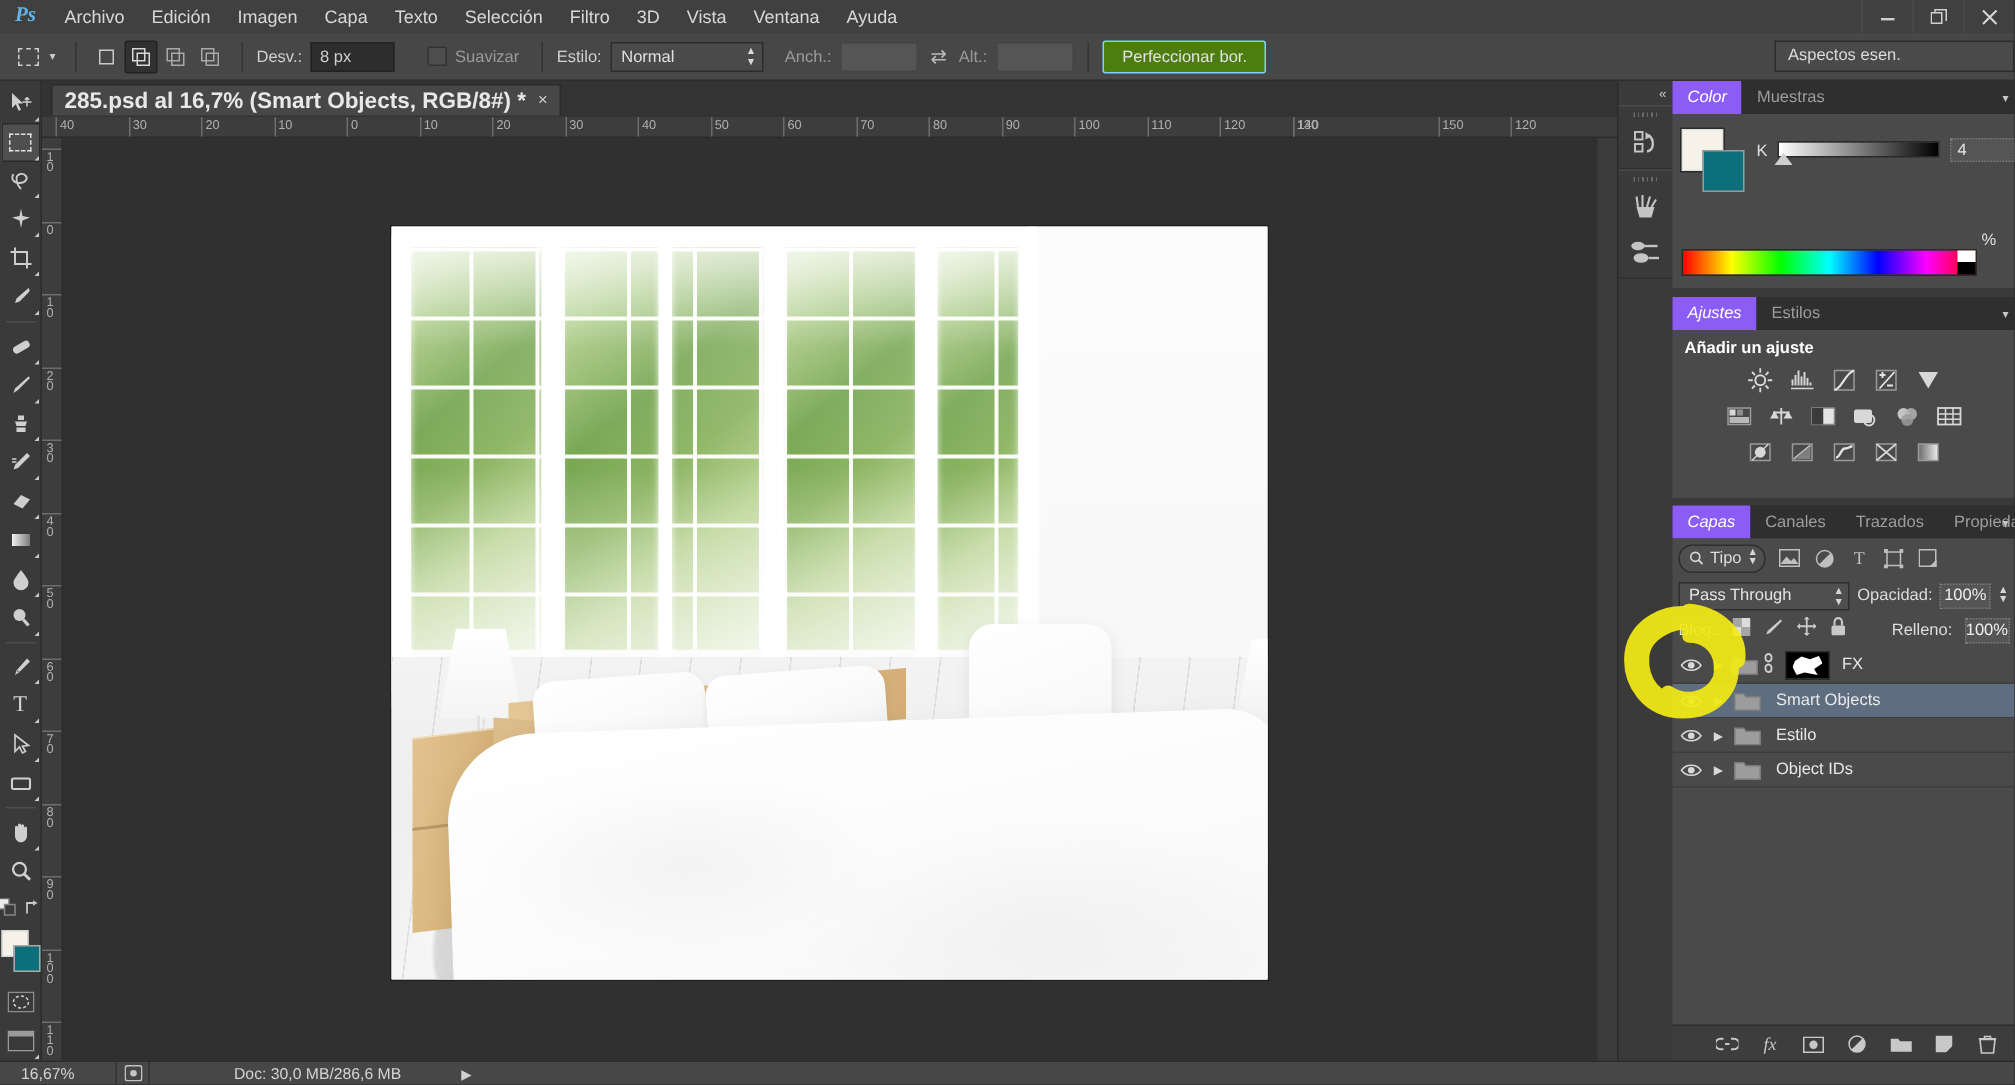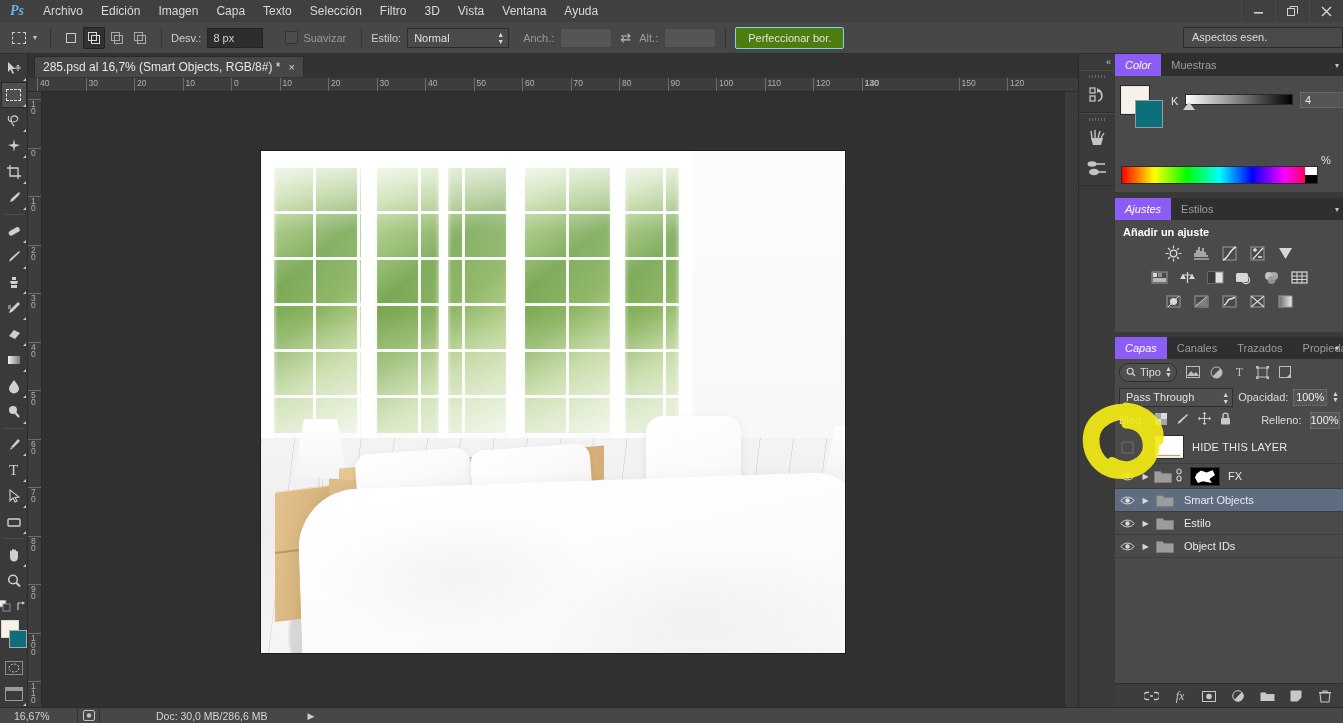--- a/index.html
+++ b/index.html
@@ -107,21 +107,21 @@
   
   .tabstrip {
     position: absolute; left: 28px; top: 54px; width: 1050px; height: 24px;
     background: #333;
   }
   .doctab {
     position: absolute; left: 6px; top: 2px; height: 21px;
     background: #474747; border: 1px solid #2a2a2a; border-bottom: none;
     display: flex; align-items: center; padding: 0 8px; gap: 8px;
   }
-  .doctab .title { color: #e8e8e8; font-size: 12px; white-space: nowrap; }
+  .doctab .title { color: #e8e8e8; font-size: 15px; white-space: nowrap; font-weight: bold; }
   .doctab .close { color: #cdcdcd; font-size: 11px; }
   .ruler-h {
     position: absolute; left: 28px; top: 78px; width: 1050px; height: 14px;
     background: #3d3d3d; border-bottom: 1px solid #2b2b2b; overflow: hidden;
   }
   .ruler-v {
     position: absolute; left: 28px; top: 92px; width: 14px; height: 616px;
     background: #3d3d3d; border-right: 1px solid #2b2b2b; overflow: hidden;
   }
   .rtick { position: absolute; top: 0; height: 14px; border-left: 1px solid #6d6d6d; }
@@ -1071,32 +1071,20 @@
                 <path d="M3 6 V3.6 a2.5 2.5 0 0 1 5 0 V6" fill="none" stroke="#c9c9c9" stroke-width="1.4"></path>
                 <rect x="1" y="6" width="9" height="6.5" rx="1" fill="#c9c9c9"></rect>
               </svg>
           </span>
         </div>
         <div class="sm-label" style="margin-left:22px">Relleno:</div>
         <div class="num-field">100%</div>
 
       </div>
 
-      <div class="layer-row" style="height:33px">
-        <div class="eye-cell">
-          <svg width="15" height="15" viewBox="0 0 15 15">
-              <rect x="2" y="2" width="11" height="11" fill="none" stroke="#6e6e6e"></rect>
-            </svg>
-        </div>
-        <div class="disc-cell"></div>
-        <div class="thumb-cell" style="width:34px">
-          <div class="thumb-img" style="height:24px"></div>
-        </div>
-        <div class="layer-name caps">HIDE THIS LAYER</div>
-      </div>
 
       <div class="layer-row" style="height:25px">
         <div class="eye-cell">
           <svg width="15" height="11" viewBox="0 0 15 11">
               <path d="M1 5.5 C4 1 11 1 14 5.5 C11 10 4 10 1 5.5 Z" fill="none" stroke="#d8d8d8"></path>
               <circle cx="7.5" cy="5.5" r="2.2" fill="#d8d8d8"></circle>
             </svg>
         </div>
         <div class="disc-cell">▶</div>
         <div class="thumb-cell" style="width:22px">

